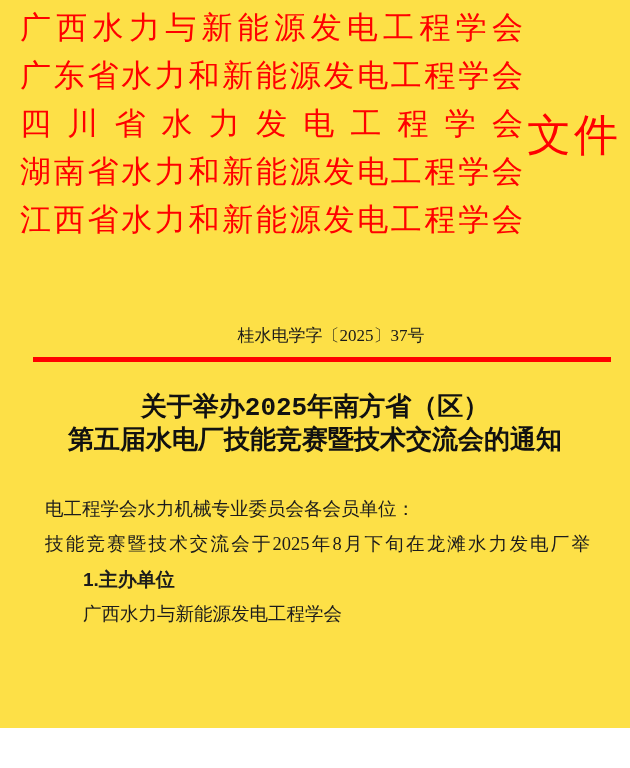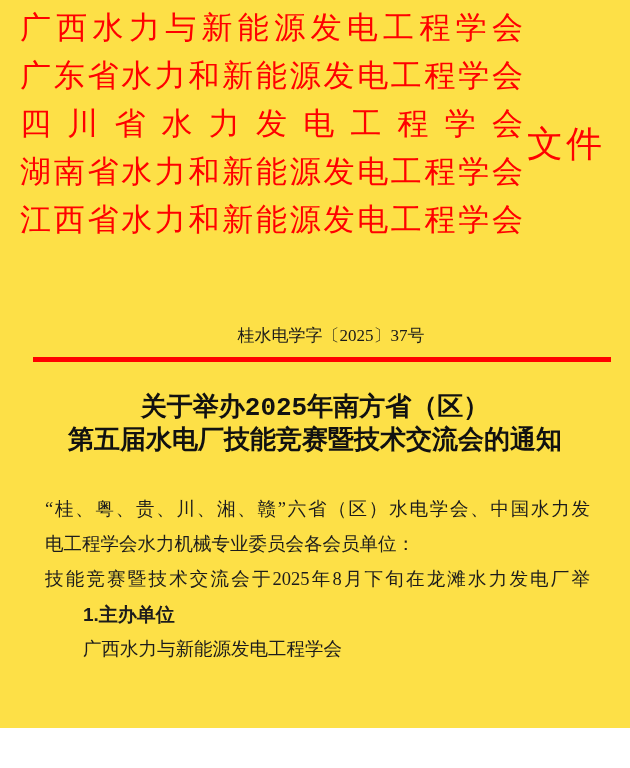--- a/index.html
+++ b/index.html
@@ -31,22 +31,22 @@
     color: #ff0000;
     text-align: justify;
     text-align-last: justify;
     text-justify: inter-character;
     overflow: hidden;
     white-space: normal;
   }
   .doc-label {
     position: absolute;
     left: 527px;
-    top: 120px;
-    font-size: 36px;
+    top: 112px;
+    font-size: 44px;
     line-height: 48px;
     color: #ff0000;
     letter-spacing: 3px;
     white-space: nowrap;
   }
 
   
   .ref-number {
     position: absolute;
     left: 16px;
@@ -128,20 +128,19 @@
   <div class="ref-number">桂水电学字〔2025〕37号</div>
 
   <div class="red-rule"></div>
 
   <div class="title">
     <div>关于举办2025年南方省（区）</div>
     <div>第五届水电厂技能竞赛暨技术交流会的通知</div>
   </div>
 
   <div class="body-block">
-    <div class="bl fill">“桂、粤、贵、川、湘、赣”六省（区）水电学会、中国水力发</div>
     <div class="bl">电工程学会水力机械专业委员会各会员单位：</div>
     <div class="bl fill">技能竞赛暨技术交流会于2025年8月下旬在龙滩水力发电厂举</div>
     <div class="bl hei indent">1.主办单位</div>
     <div class="bl indent">广西水力与新能源发电工程学会</div>
   </div>
 
 </div>
 
 </body></html>

